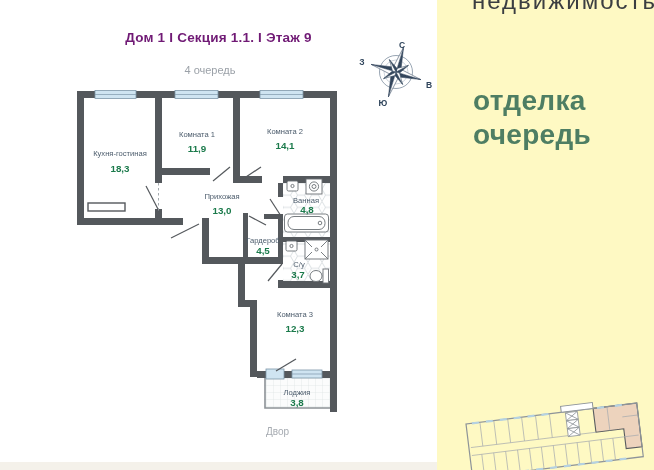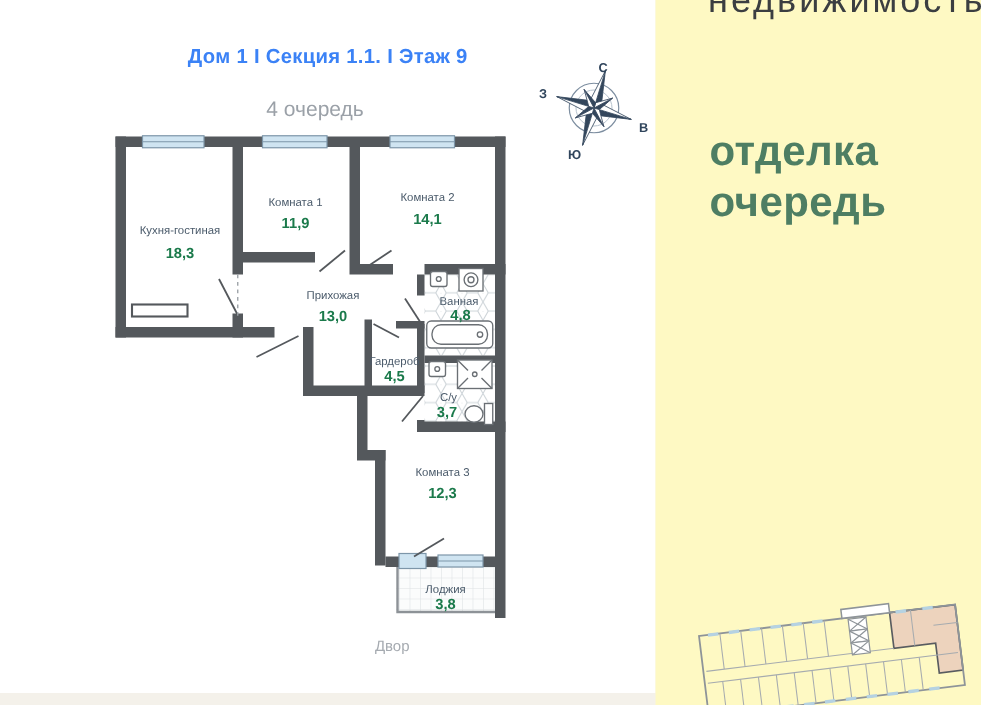--- a/index.html
+++ b/index.html
@@ -4,28 +4,28 @@
 <style>
   html,body{margin:0;padding:0;}
   body{
     width:654px;height:470px;position:relative;overflow:hidden;
     background:#f4f1ea;
     font-family:"Liberation Sans", sans-serif;
   }
   .card{position:absolute;left:0;top:0;width:437px;height:462px;background:#ffffff;}
   .title{
     position:absolute;left:0;top:30px;width:437px;text-align:center;
-    font-size:13.5px;font-weight:600;color:#3b82f6;letter-spacing:.2px;
+    font-size:13.5px;font-weight:600;color:#701a75;letter-spacing:.2px;
   }
   .queue{
     position:absolute;left:0;top:64px;width:420px;text-align:center;
-    font-size:14px;color:#9ba1a8;
+    font-size:11px;color:#9ba1a8;
   }
   .yard{
-    position:absolute;left:164px;top:426px;width:195px;text-align:center;
+    position:absolute;left:180px;top:426px;width:195px;text-align:center;
     font-size:10px;color:#a6abb1;
   }
   .panel{
     position:absolute;left:437px;top:0;width:241px;height:470px;
     background:#fef9c3;overflow:hidden;
   }
   .logo{
     position:absolute;left:35px;top:-13px;
     font-size:24px;color:#3b3e41;letter-spacing:2px;font-weight:400;white-space:nowrap;
   }

